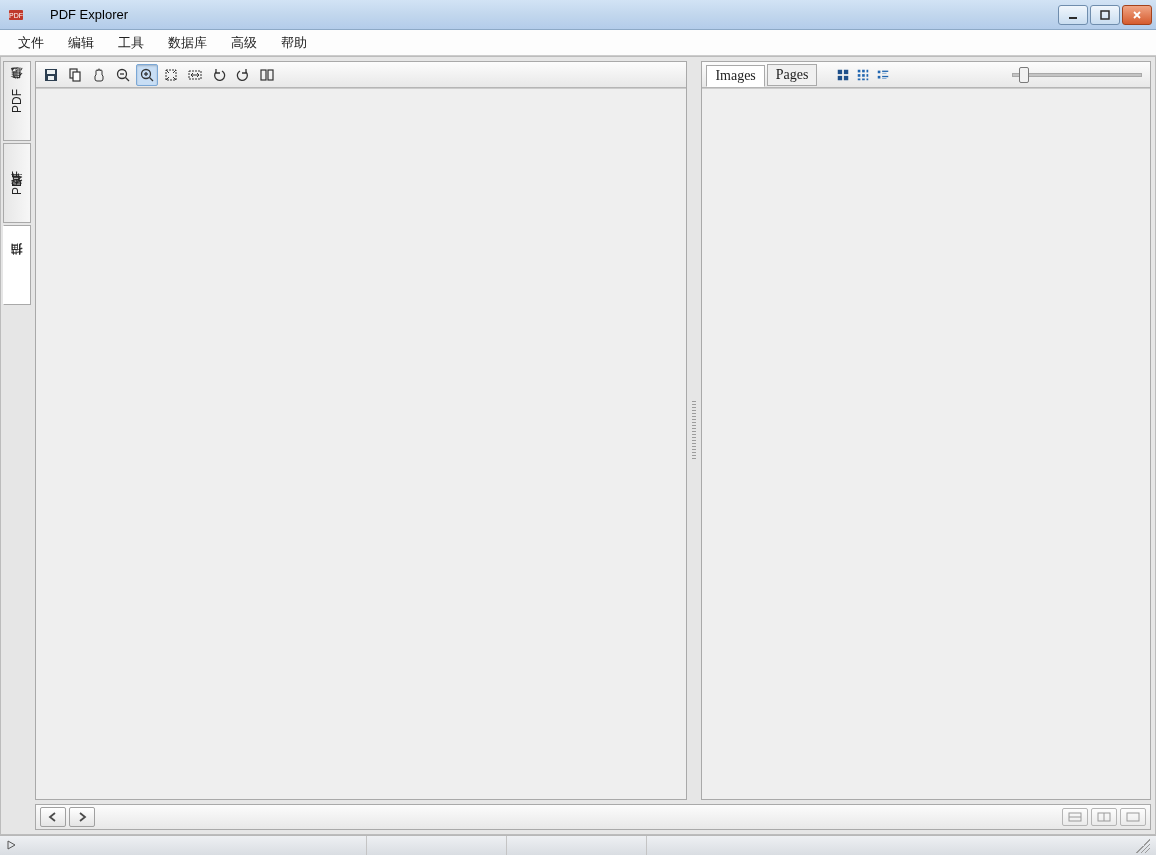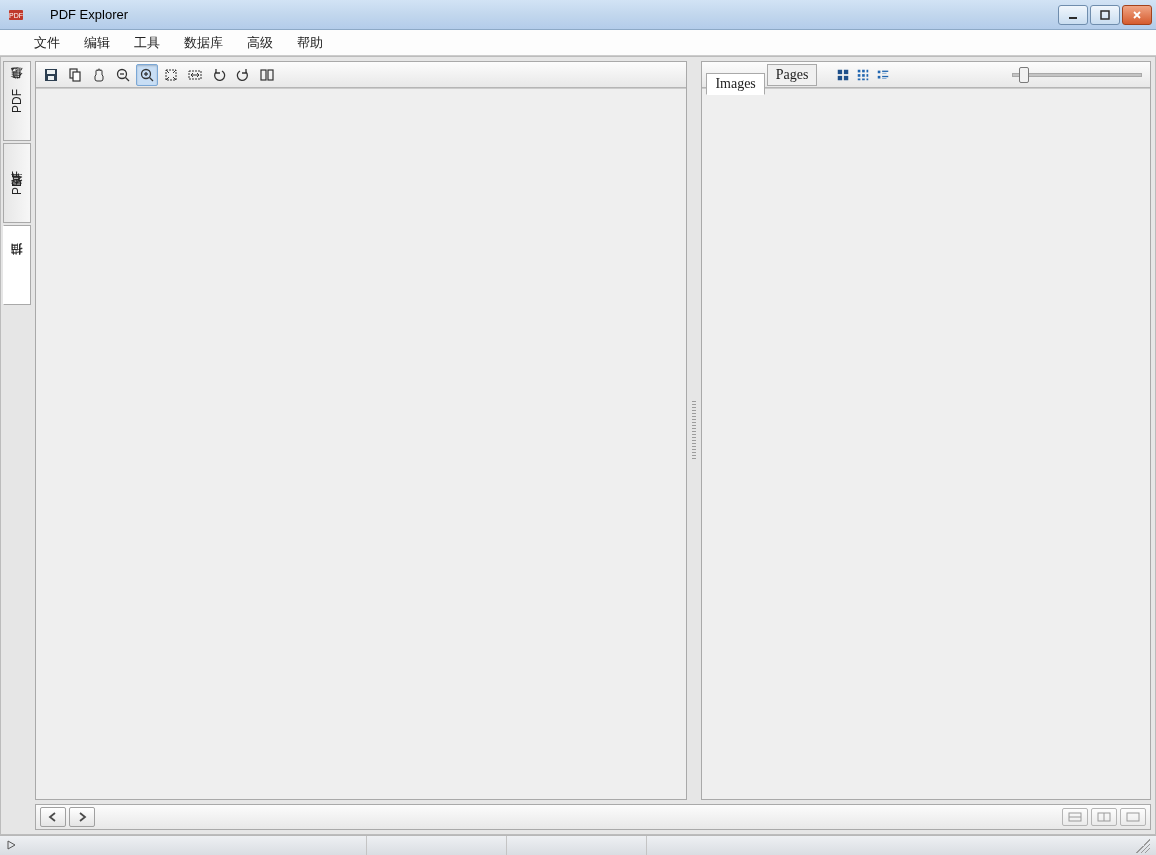--- a/index.html
+++ b/index.html
@@ -24,21 +24,21 @@
     border: 1px solid #6f8dad; border-radius: 3px;
     background: linear-gradient(to bottom,#f0f6fc,#c9ddf0);
     display: flex; align-items: center; justify-content: center;
   }
   .winbtn.close { background: linear-gradient(to bottom,#f0a585,#d55b2e); border-color:#a3421c;}
   .winbtn svg { width: 12px; height: 12px; }
 
   
   .menubar {
     height: 26px; background: #fdfdfd; border-bottom: 1px solid #ccc;
-    display: flex; align-items: center; padding-left: 22px; gap: 0;
+    display: flex; align-items: center; padding-left: 6px; gap: 0;
   }
   .menubar .menu-item { padding: 4px 12px; font-size: 13px; color:#222;}
 
   
   .client {
     position: relative;
     height: calc(855px - 30px - 26px - 20px);
     background: #e6e6e6;
     padding: 4px 4px 4px 2px;
     display: flex;
@@ -90,21 +90,21 @@
     border: 1px solid transparent; border-radius: 2px;
   }
   .tbtn.pressed { border-color:#7aa7d6; background:#c8def5; box-shadow: inset 0 1px 2px rgba(0,0,0,.2);}
   .tbtn svg { width: 16px; height: 16px; }
 
   .tab-btn {
     height: 22px; padding: 0 8px; font-family: Georgia, serif; font-size: 14px;
     border: 1px solid #a9a9a9; background:#f0f0f0;
     display: flex; align-items: center; color:#222;
   }
-  .tab-btn.active { background:#fff; border-bottom-color:#fff; position:relative; top:9px;}
+  .tab-btn.active { background:#fff; border-bottom-color:#fff; position:relative; top:1px;}
   .tab-sep { width: 8px; }
 
   .right-tools { display:flex; align-items:center; gap:4px; margin-left:6px;}
   .right-tools .small-icon { width:16px; height:16px; display:flex; align-items:center; justify-content:center;}
 
   .slider-wrap { margin-left:auto; display:flex; align-items:center; padding-right:4px;}
   .slider-wrap input[type=range] { width:130px; }
 
   .canvas { flex:1; background:#efefef; border-top:1px solid #ccc;}
   .right-canvas { background:#efefef; }

